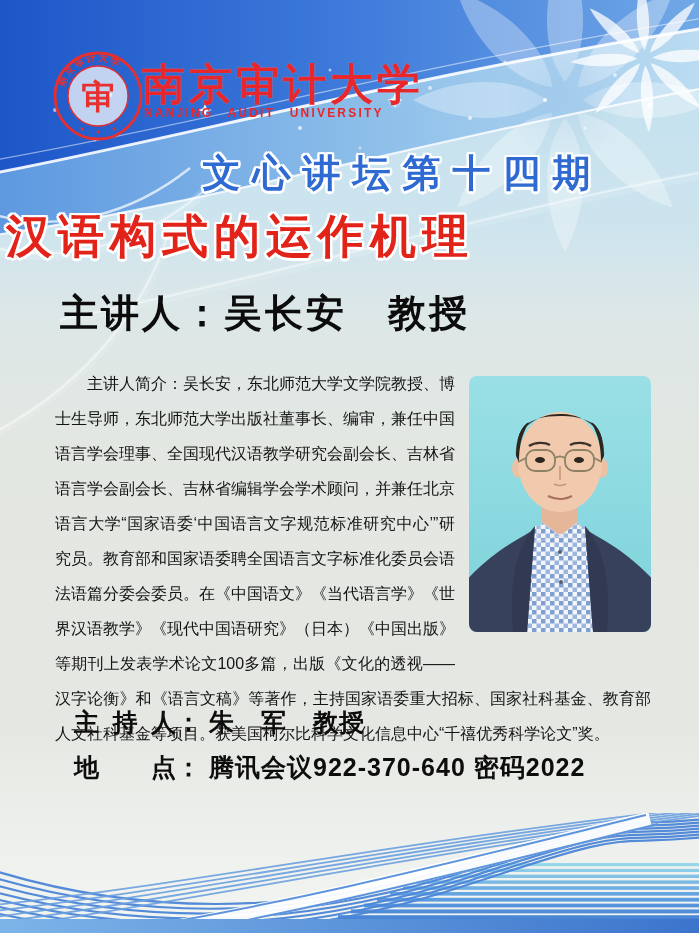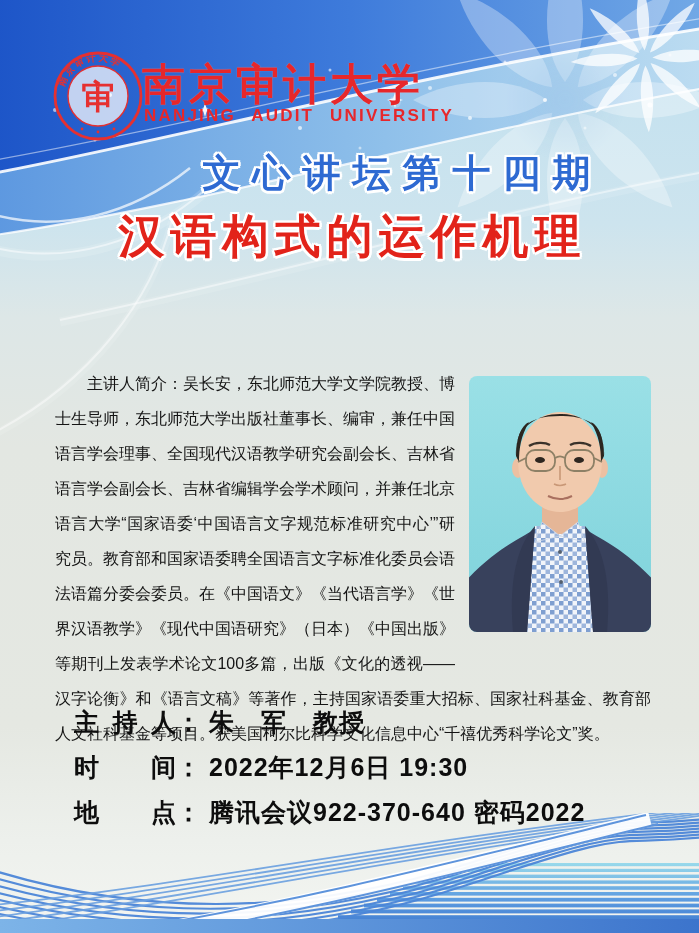--- a/index.html
+++ b/index.html
@@ -4,28 +4,28 @@
 <style>
   html,body{margin:0;padding:0;}
   body{font-family:"Liberation Sans","DejaVu Sans",sans-serif;}
   .poster{position:relative;width:699px;height:933px;overflow:hidden;
     background:linear-gradient(180deg,#bfe0f0 0%,#cde4ee 24%,#dde7e7 34%,#e3e7e2 48%,#e5e8e2 78%,#edf0ec 90%,#f3f5f1 100%);}
   .layer{position:absolute;left:0;top:0;}
   
   .seal{position:absolute;left:52px;top:50px;width:92px;height:92px;}
   .univ-cn{position:absolute;left:142px;top:56px;font-size:43px;font-weight:900;color:#e7272b;
     letter-spacing:4px;text-shadow:0 0 1px rgba(255,255,255,.4);}
-  .univ-en{position:absolute;left:144px;top:106px;font-size:17px;font-weight:700;color:#e7272b;
+  .univ-en{position:absolute;left:144px;top:106px;font-size:12px;font-weight:700;color:#e7272b;
     letter-spacing:2.2px;word-spacing:9px;}
   
   .outline-w{text-shadow:-2px -2px 0 #fff,2px -2px 0 #fff,-2px 2px 0 #fff,2px 2px 0 #fff,
     0 -2.5px 0 #fff,0 2.5px 0 #fff,-2.5px 0 0 #fff,2.5px 0 0 #fff;}
   .series-title{position:absolute;left:0;top:148px;width:100%;text-align:center;
     font-size:38px;font-weight:900;color:#2e6ad2;letter-spacing:12px;text-indent:12px;padding-left:47px;}
-  .lecture-title{position:absolute;left:0;top:206px;width:100%;text-align:center;
+  .lecture-title{position:absolute;left:0;top:206px;width:100%;text-align:left;
     font-size:46px;font-weight:900;color:#e2231a;letter-spacing:6px;text-indent:6px;}
   .speaker-line{position:absolute;left:60px;top:288px;font-size:38px;font-weight:900;
     color:#0c0c0c;letter-spacing:3px;}
   
   .bio{position:absolute;left:55px;top:366px;width:596px;font-size:16px;line-height:35px;
     color:#141414;text-align:justify;text-indent:2em;}
   .photo{float:right;width:182px;height:256px;margin:10px 0 26px 14px;border-radius:8px;
     overflow:hidden;display:block;}
   
   .info{position:absolute;left:62px;top:700px;width:600px;font-size:25px;line-height:45px;
@@ -192,20 +192,21 @@
       <circle cx="30" cy="79" r="1.4"></circle>
         <circle cx="46" cy="82" r="1.4"></circle>
         <circle cx="62" cy="79" r="1.4"></circle>
     </g>
   </svg>
   <div class="univ-cn">南京审计大学</div>
   <div class="univ-en">NANJING AUDIT UNIVERSITY</div>
 
   <div class="series-title outline-w">文心讲坛第十四期</div>
   <div class="lecture-title outline-w">汉语构式的运作机理</div>
+  <div class="speaker-line">主讲人：吴长安　教授</div>
 
   <div class="bio">
     <svg class="photo" viewBox="0 0 182 256">
       <defs>
         <linearGradient id="gPhotoBg" x1="0" y1="0" x2="0" y2="1">
           <stop offset="0" stop-color="#9ae0e6"></stop>
             <stop offset="1" stop-color="#7ed2db"></stop>
         </linearGradient>
         <pattern id="gingham" width="9" height="9" patternUnits="userSpaceOnUse">
           <rect width="9" height="9" fill="#f2f5fa"></rect>
@@ -254,20 +255,17 @@
         <circle cx="92" cy="206" r="2" fill="#55606e"></circle>
     </svg>
     <span>主讲人简介：吴长安，东北师范大学文学院教授、博士生导师，东北师范大学出版社董事长、编审，兼任中国语言学会理事、全国现代汉语教学研究会副会长、吉林省语言学会副会长、吉林省编辑学会学术顾问，并兼任北京语言大学“国家语委‘中国语言文字规范标准研究中心’”研究员。教育部和国家语委聘全国语言文字标准化委员会语法语篇分委会委员。在《中国语文》《当代语言学》《世界汉语教学》《现代中国语研究》（日本）《中国出版》等期刊上发表学术论文100多篇，出版《文化的透视——汉字论衡》和《语言文稿》等著作，主持国家语委重大招标、国家社科基金、教育部人文社科基金等项目。获美国柯尔比科学文化信息中心“千禧优秀科学论文”奖。</span>
   </div>
 
   <div class="info">
     <div class="info-row">
       <span class="info-label">主持人</span><span class="info-colon">：</span><span class="info-value">朱　军　教授</span>
     </div>
     <div class="info-row">
-      <span class="info-label">时间</span><span class="info-colon">：</span><span class="info-value">2022年12月6日 19:30</span>
-    </div>
-    <div class="info-row">
       <span class="info-label">地点</span><span class="info-colon">：</span><span class="info-value">腾讯会议922-370-640 密码2022</span>
     </div>
   </div>
 
 </div>
 
 </body></html>

